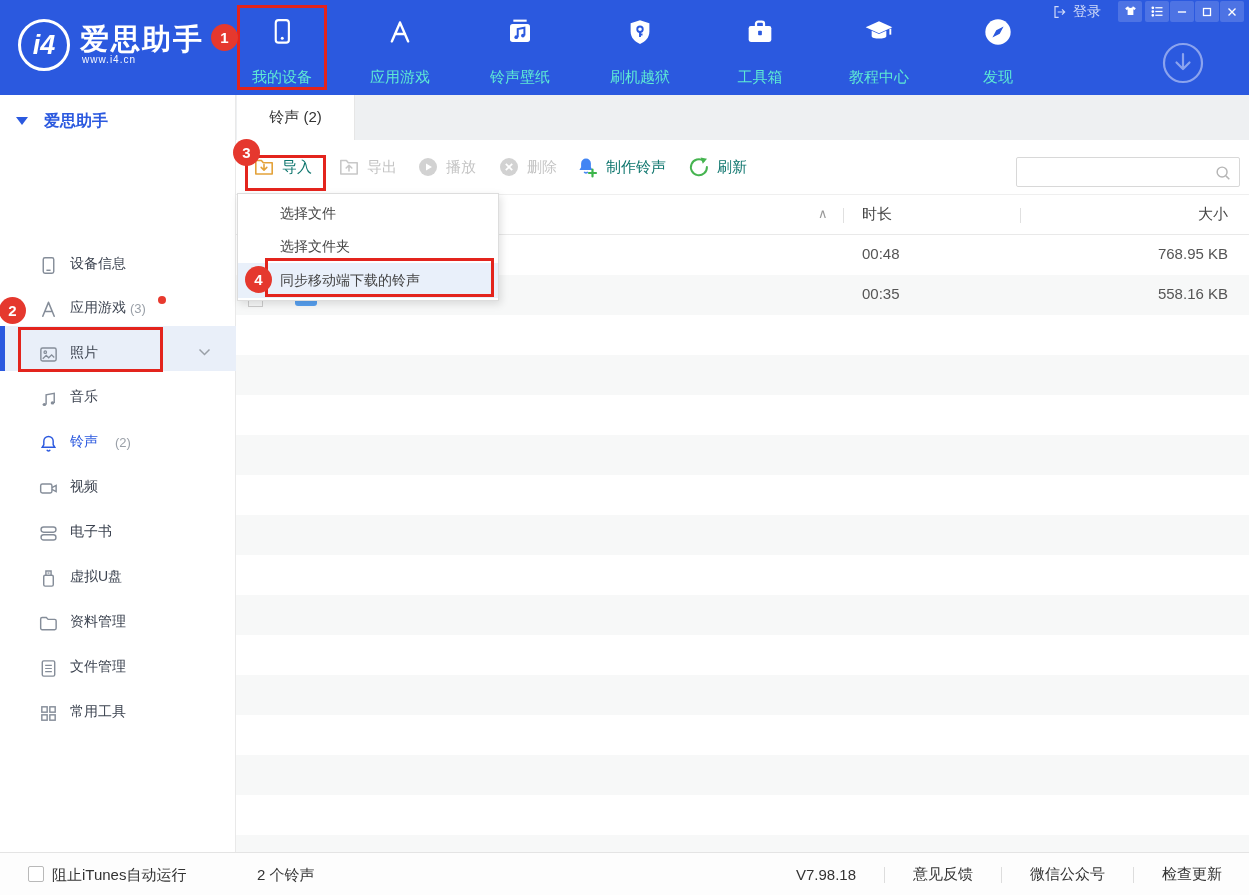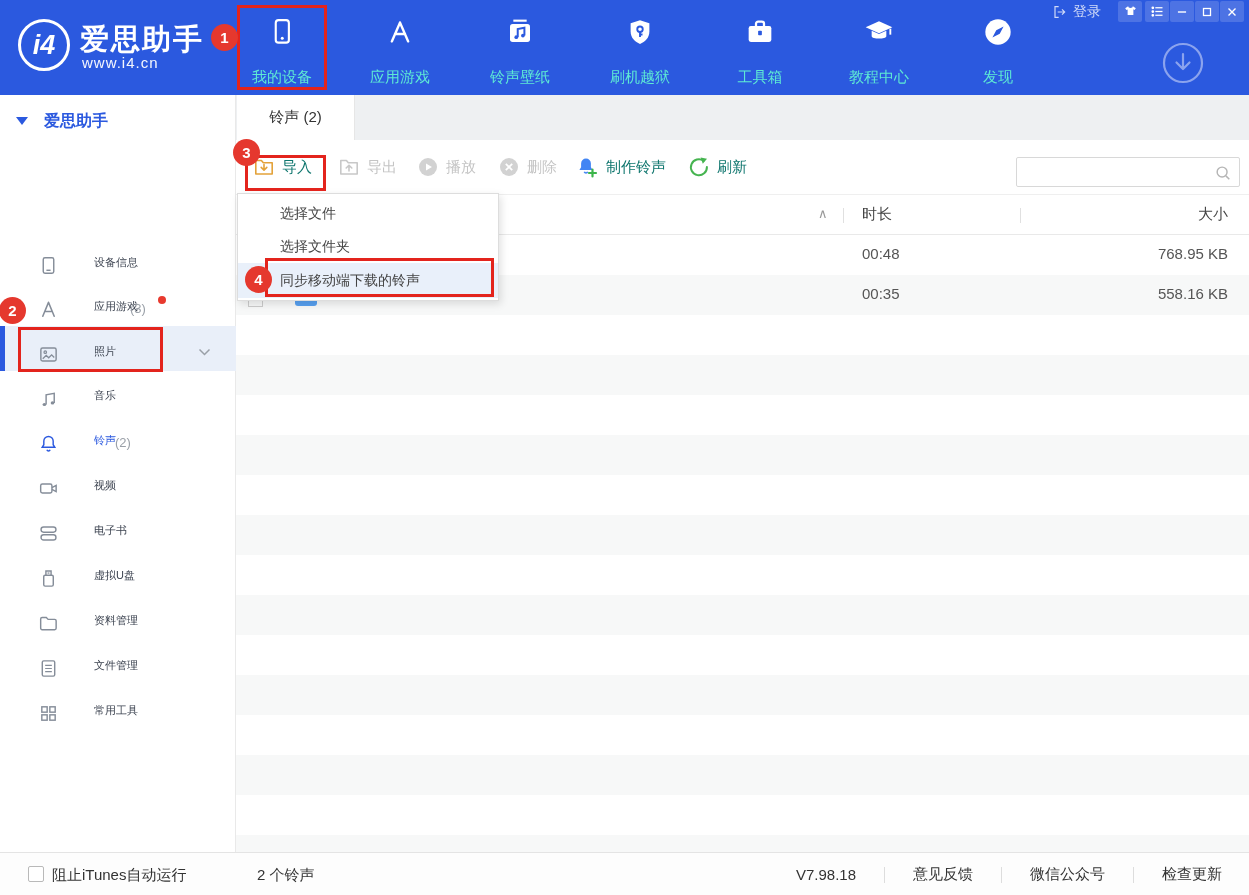--- a/index.html
+++ b/index.html
@@ -6,41 +6,41 @@
   body { font-family:"Liberation Sans", sans-serif; background:#fff; }
   .window { position:relative; width:1249px; height:895px; overflow:hidden; background:#fff; }
   .abs { position:absolute; }
 
   
   .header { position:absolute; left:0; top:0; width:1249px; height:95px; background:#2b59df; }
   .logo-circle { position:absolute; left:18px; top:19px; width:52px; height:52px; border:3px solid #fff;
     border-radius:50%; color:#fff; font-size:27px; font-weight:bold; font-style:italic;
     display:flex; align-items:center; justify-content:center; }
   .brand { position:absolute; left:80px; top:20px; color:#fff; font-size:29px; font-weight:bold; letter-spacing:2px; }
-  .site { position:absolute; left:82px; top:54px; color:#fff; font-size:15px; letter-spacing:1px; opacity:.95; }
+  .site { position:absolute; left:82px; top:54px; color:#fff; font-size:10px; letter-spacing:1px; opacity:.95; }
   .nav-item { position:absolute; top:12px; width:90px; height:74px; display:flex; flex-direction:column;
     align-items:center; justify-content:space-between; cursor:pointer; }
   .nav-item .nico { height:36px; display:flex; align-items:flex-end; }
   .nav-item .nlabel { color:#5eead4; font-size:15px; line-height:18px; }
 
   .tr-login { position:absolute; top:3px; left:1052px; display:flex; align-items:center; gap:5px;
     color:rgba(255,255,255,.78); font-size:14px; cursor:pointer; }
   .win-btn { position:absolute; top:1px; width:24px; height:21px; background:rgba(255,255,255,.16);
     border-radius:2px; display:flex; align-items:center; justify-content:center; cursor:pointer; }
   .dl-btn { position:absolute; left:1161px; top:41px; width:44px; height:44px; cursor:pointer; }
 
   
   .sidebar { position:absolute; left:0; top:95px; width:236px; height:757px; background:#fff; border-right:1px solid #e9e9e9; }
   .sb-head { position:absolute; left:0; top:14px; width:236px; height:26px; cursor:pointer; }
   .sb-head .tri { position:absolute; left:16px; top:8px; width:0; height:0;
     border-left:6px solid transparent; border-right:6px solid transparent; border-top:8px solid #2b59df; }
   .sb-head .glabel { position:absolute; left:44px; top:2px; color:#2b59df; font-size:16px; font-weight:bold; }
   .sb-item { position:absolute; left:0; width:236px; height:45px; cursor:pointer; }
   .sb-item .sico { position:absolute; left:38px; top:12px; width:21px; height:21px; }
-  .sb-item .slabel { position:absolute; left:70px; top:12px; font-size:11px; color:#3c4350;margin-left:24px; }
+  .sb-item .slabel { position:absolute; left:70px; top:12px; font-size:14px; color:#3c4350; }
   .sb-item .scount { position:absolute; left:130px; top:14px; font-size:13px; color:#9aa0a8; }
   .sb-sel-bg { position:absolute; left:0; top:231px; width:236px; height:45px; background:#e9eff9; }
   .sb-sel-bar { position:absolute; left:0; top:231px; width:5px; height:45px; background:#2b59df; }
   .red-dot { position:absolute; left:158px; top:9px; width:8px; height:8px; border-radius:50%; background:#e83a2e; }
 
   
   .main { position:absolute; left:236px; top:95px; width:1013px; height:757px; background:#fff; }
   .tabbar { position:absolute; left:0; top:0; width:1013px; height:45px; background:#eef0f2; }
   .tab { position:absolute; left:1px; top:0; width:118px; height:45px; background:#fff; border-right:1px solid #e6e6e6;
     display:flex; align-items:center; justify-content:center; font-size:15px; color:#333; cursor:pointer; }

